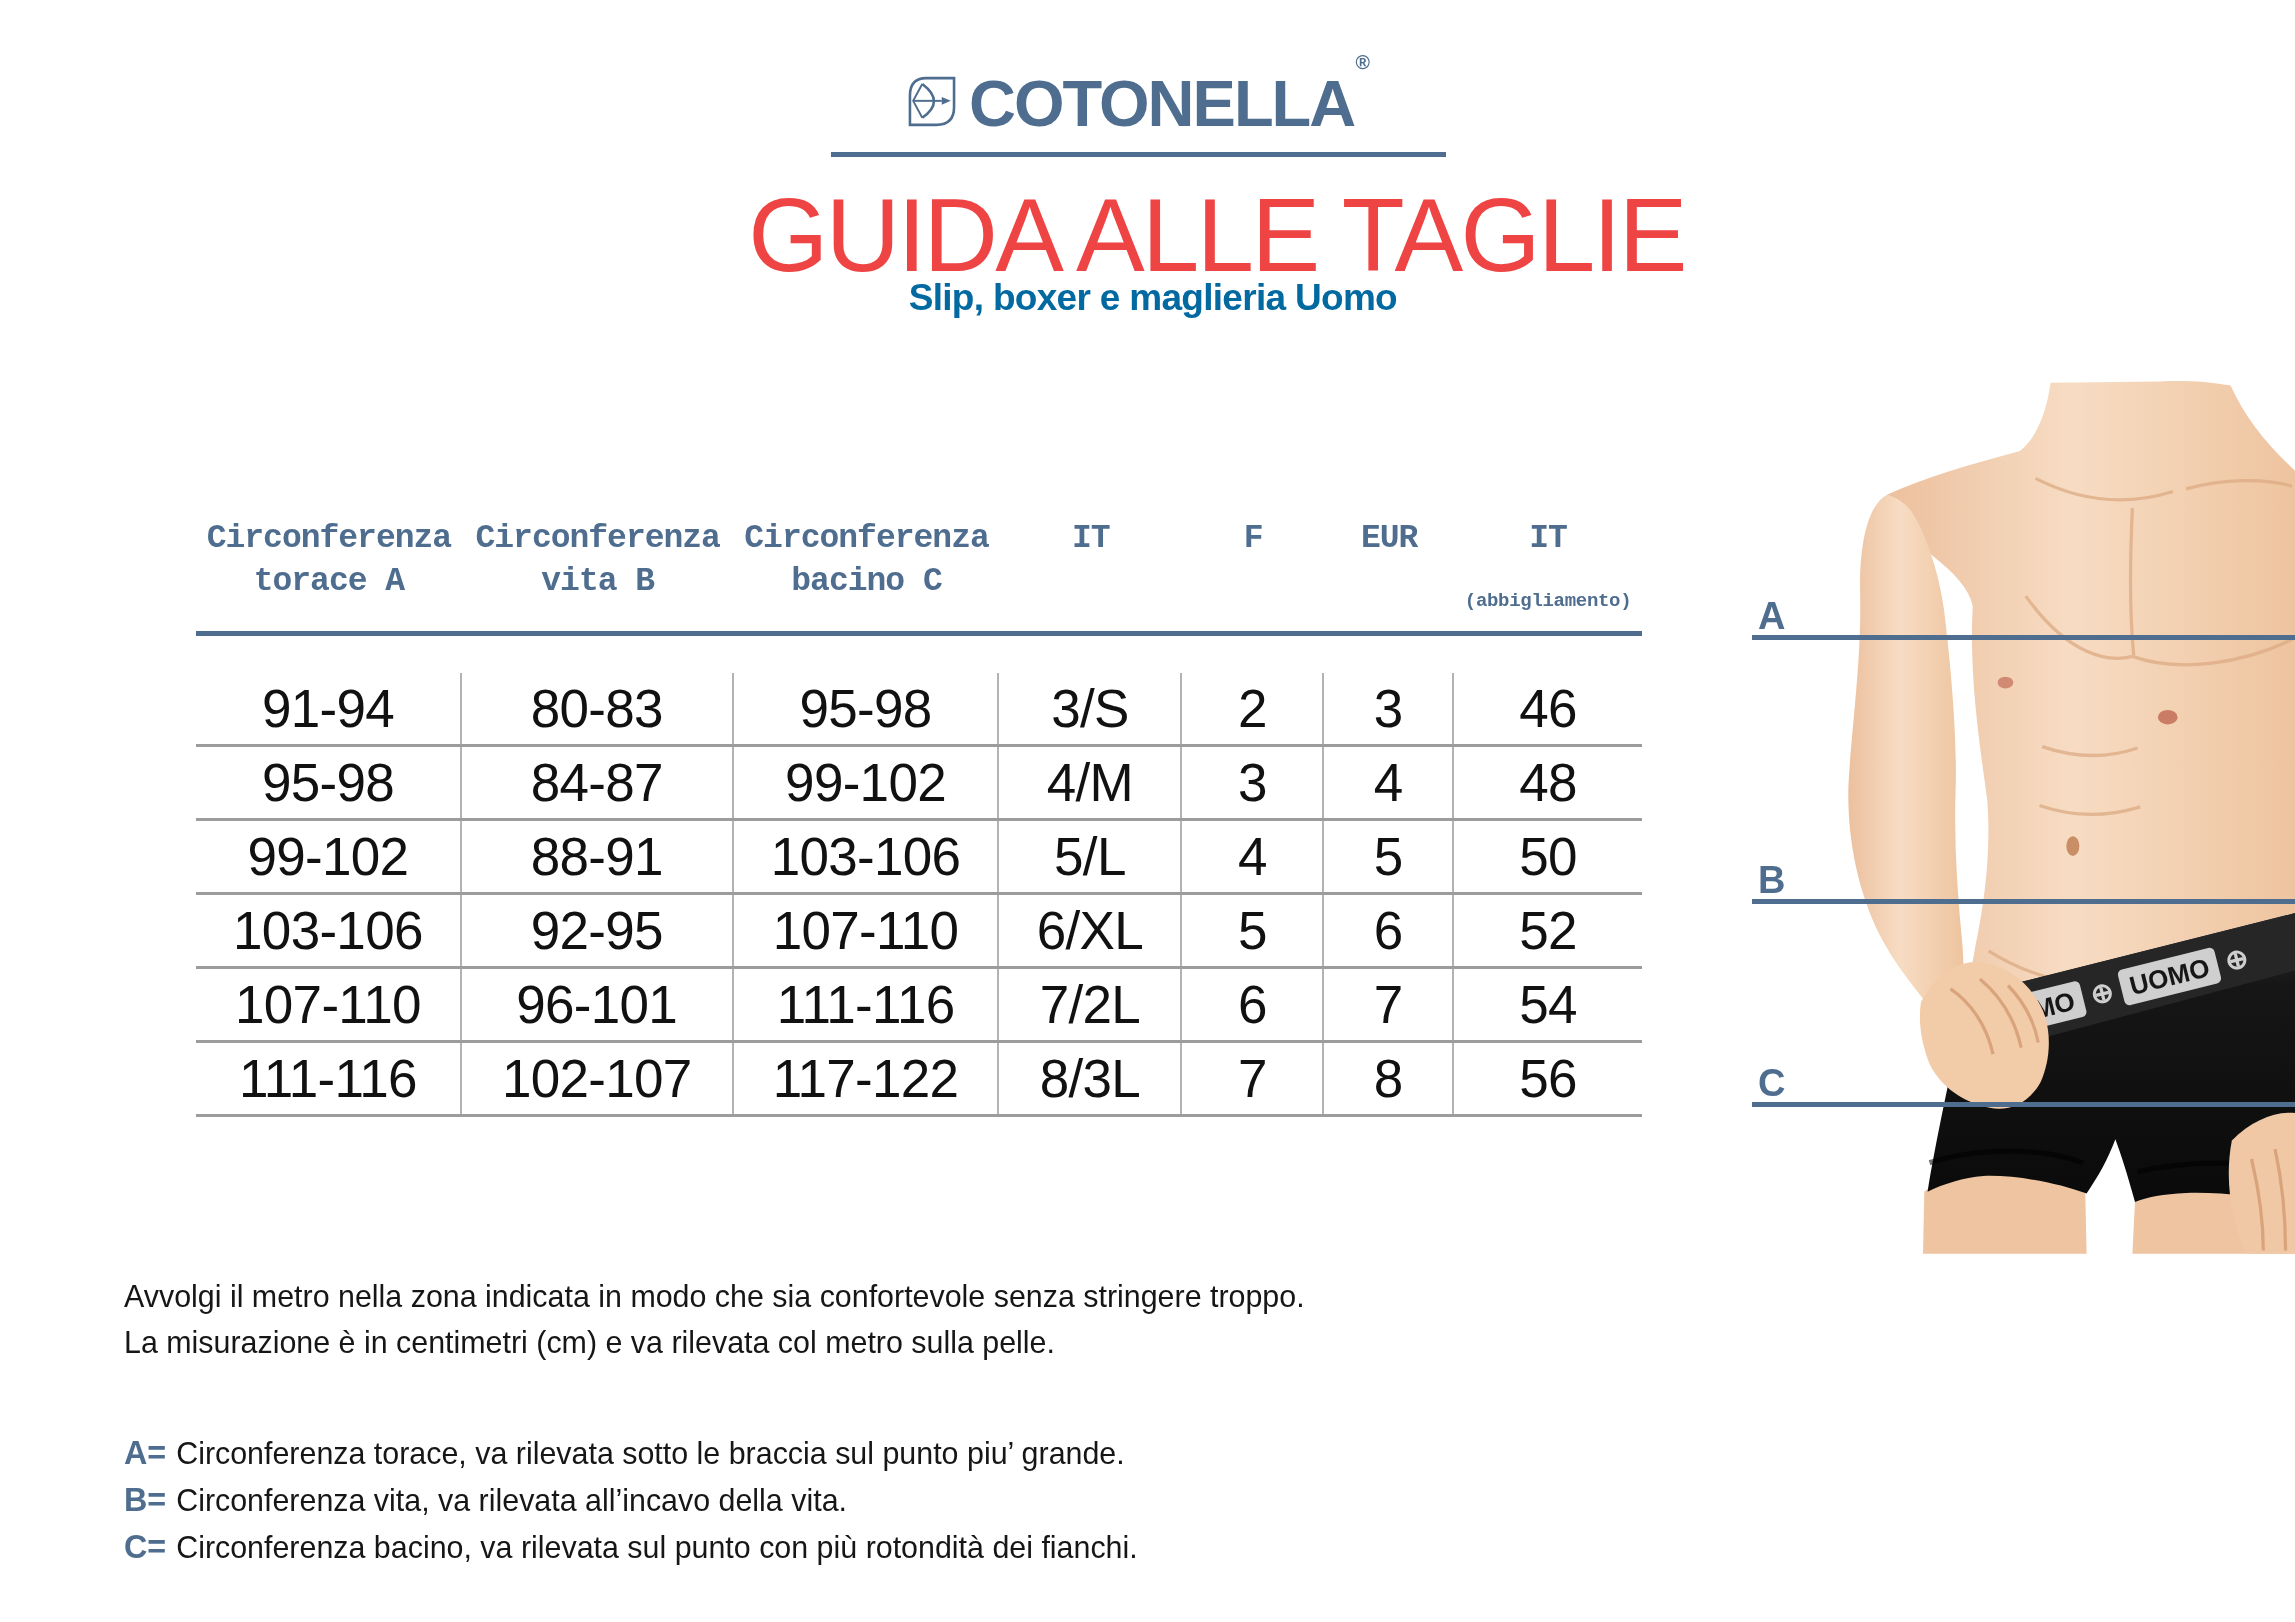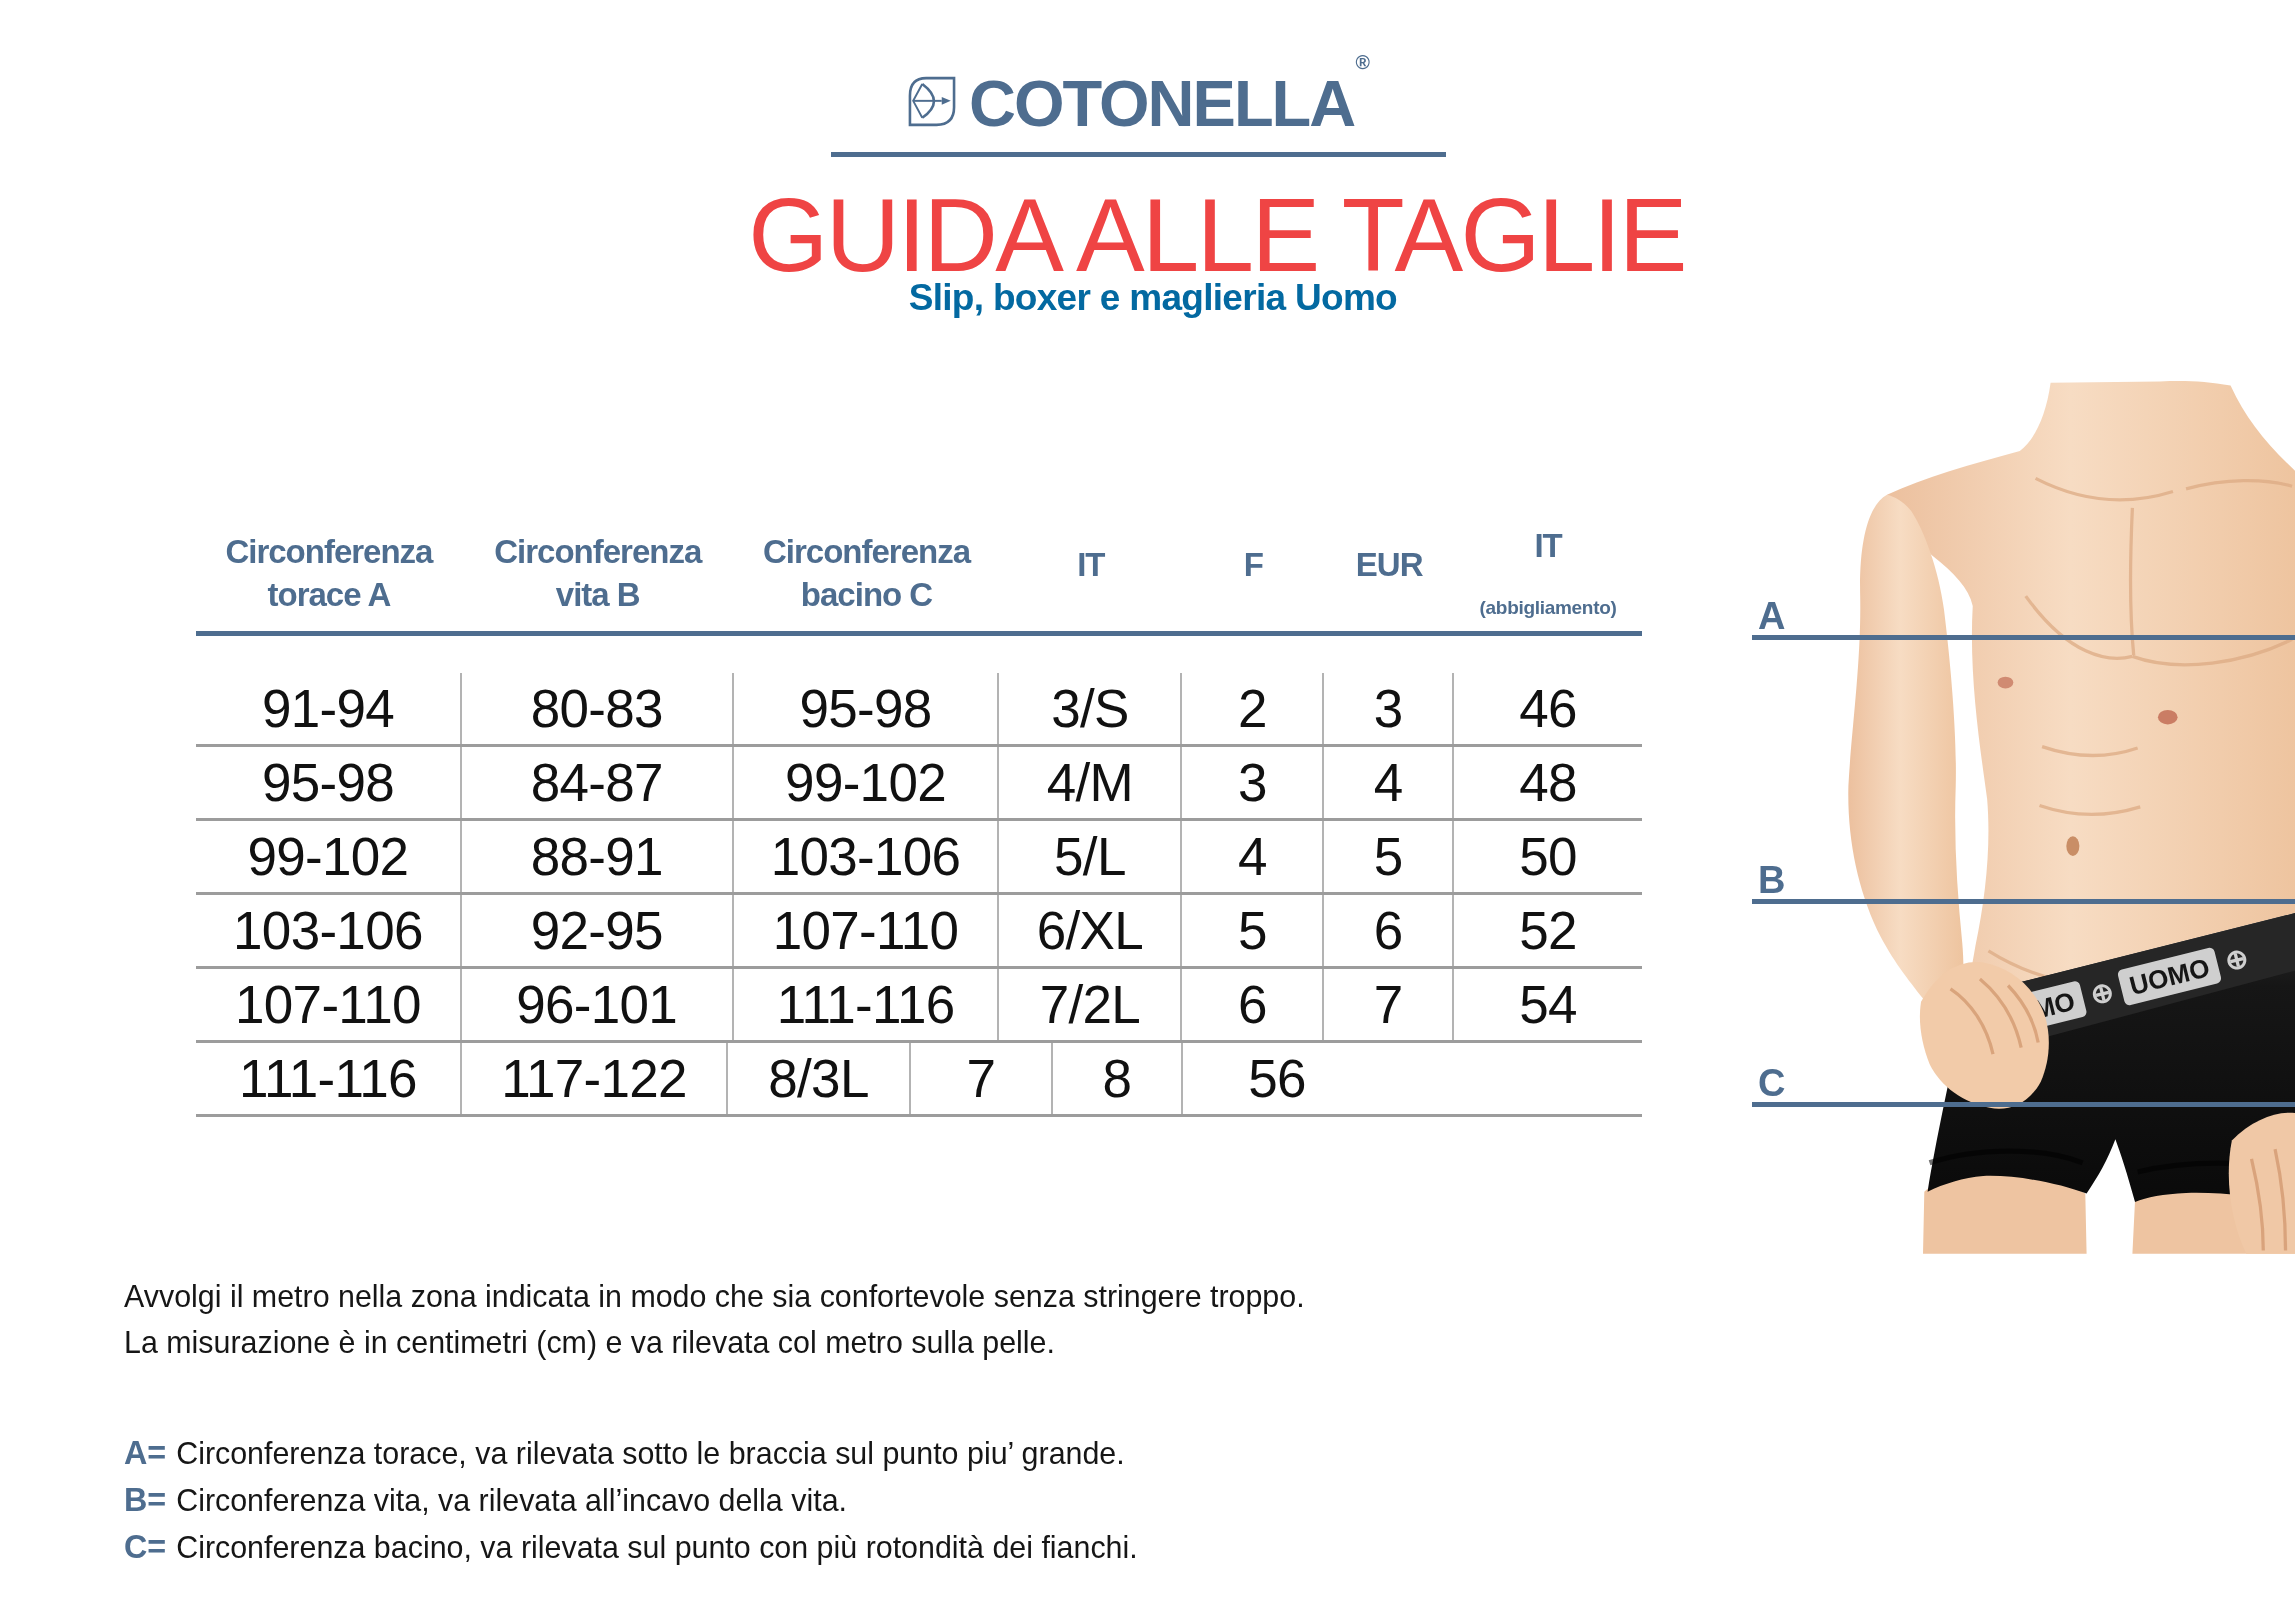--- a/index.html
+++ b/index.html
@@ -14,21 +14,21 @@
   #brand-name{font-size:65px;font-weight:bold;color:#4e6d8f;letter-spacing:-2px;line-height:55px;}
   #brand-reg{font-size:19.6px;font-weight:bold;color:#4e6d8f;vertical-align:top;position:relative;top:-25px;left:1.3px;}
   #header-rule{left:831px;top:152px;width:615px;height:5.2px;background:#4e6d8f;}
   #page-title{left:667px;top:184px;width:1099px;text-align:center;font-size:103px;font-weight:normal;
     color:#ef4444;letter-spacing:-2.6px;line-height:1.0;white-space:nowrap;}
   #page-subtitle{left:874px;top:277px;width:523px;text-align:right;font-size:37px;font-weight:bold;
     color:#0369a1;letter-spacing:-0.7px;white-space:nowrap;}
 
   
   #size-table{left:196px;top:517px;width:1446px;}
-  .thead{display:flex;align-items:center;height:111px;color:#4e6d8f;font-weight:bold;}
+  .thead{display:flex;align-items:flex-start;height:111px;color:#4e6d8f;font-weight:bold;font-family:Liberation Mono, monospace;}
   .th{text-align:center;font-size:33px;letter-spacing:-1px;line-height:43px;
       display:flex;flex-direction:column;justify-content:flex-end;}
   .th.single{padding-bottom:15.7px;}
   .th .hsub{font-size:19px;letter-spacing:-0.3px;line-height:26px;margin-top:28px;}
   .c0{width:266px;} .c1{width:272px;} .c2{width:266px;} .c3{width:183px;}
   .c4{width:142px;} .c5{width:130px;} .c6{width:188px;}
   .blue-line{height:5.2px;background:#4e6d8f;margin-top:2.6px;}
   .tbody{margin-top:37px;}
   .tr{display:flex;height:74px;box-sizing:border-box;border-bottom:3.3px solid #9c9c9c;}
   .td{font-size:53px;color:#111111;display:flex;align-items:center;justify-content:center;
@@ -139,20 +139,21 @@
       <div class="td c0">107-110</div>
       <div class="td c1">96-101</div>
       <div class="td c2">111-116</div>
       <div class="td c3">7/2L</div>
       <div class="td c4">6</div>
       <div class="td c5">7</div>
       <div class="td c6 last">54</div>
     </div>
     <div class="tr">
       <div class="td c0">111-116</div>
+      <div class="td c1">102-107</div>
       <div class="td c2">117-122</div>
       <div class="td c3">8/3L</div>
       <div class="td c4">7</div>
       <div class="td c5">8</div>
       <div class="td c6 last">56</div>
     </div>
   </div>
 </div>
 
 <div class="abs" id="figure-wrap">

